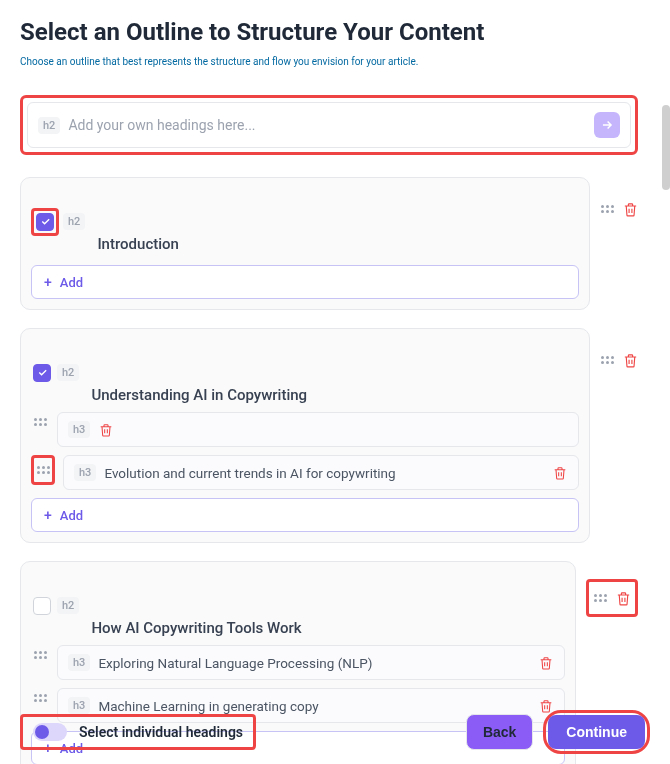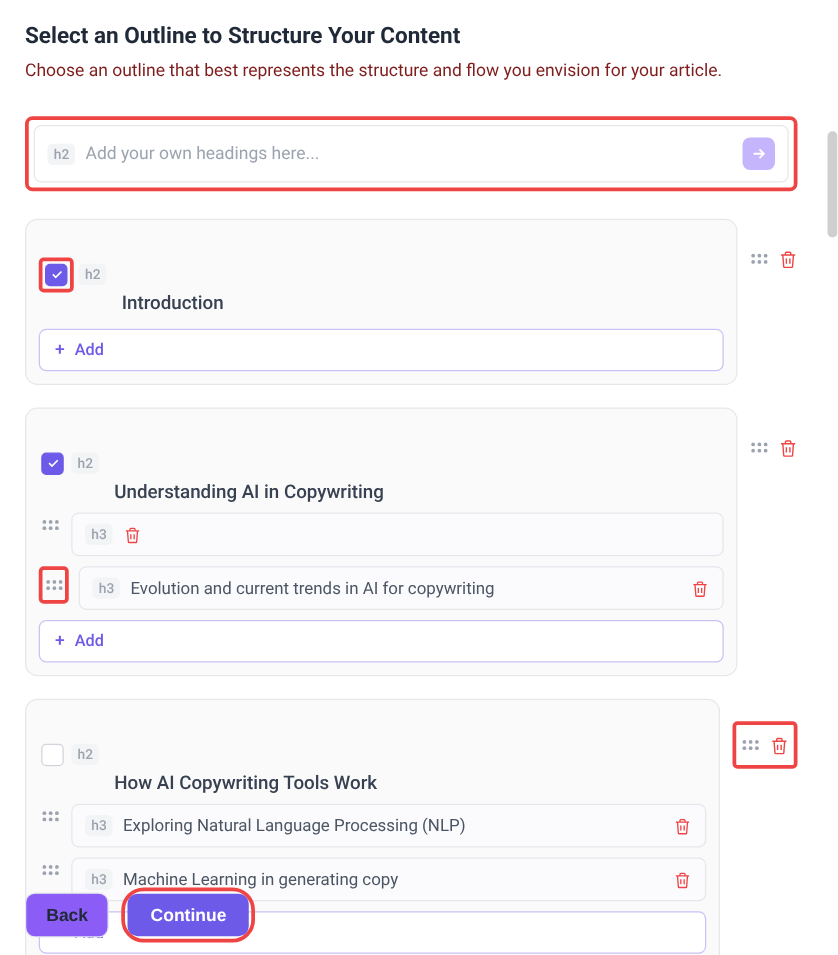--- a/index.html
+++ b/index.html
@@ -6,22 +6,22 @@
   body {
     font-family: -apple-system, BlinkMacSystemFont, "Segoe UI", Roboto, sans-serif;
     width: 670px;
     height: 764px;
     background: #fff;
     position: relative;
     color: #1f2937;
     overflow: hidden;
   }
   .container { padding: 18px 20px 0 20px; }
-  .title { font-size: 18px; font-weight: 700; color: #1f2937; margin-bottom: 10px; }
-  .subtitle { font-size: 14px; color: #7f1d1d; margin-bottom: 28px; }
+  .title { font-size: 24px; font-weight: 700; color: #1f2937; margin-bottom: 10px; }
+  .subtitle { font-size: 10px; color: #0369a1; margin-bottom: 28px; }
   .scroll-area { position: relative; padding-right: 12px; }
   .scrollbar-thumb {
     position: absolute; right: 0; top: 105px; width: 8px; height: 85px;
     background: #cfcfcf; border-radius: 4px;
   }
   .input-row {
     border: 3px solid #ef4444;
     border-radius: 6px;
     padding: 4px;
     margin-bottom: 22px;
@@ -337,19 +337,25 @@
         </div>
       </div>
 
     <div class="partial-card"></div>
   </div>
 
   <div class="scrollbar-thumb"></div>
 </div>
 
 <div class="footer">
+  <div class="toggle-group">
+    <div class="toggle">
+      <div class="knob"></div>
+    </div>
+    <div class="toggle-label">Select individual headings</div>
+  </div>
   <div class="footer-right">
     <button class="btn-back">Back</button>
     <div class="btn-continue-wrap">
       <button class="btn-continue">Continue</button>
     </div>
   </div>
 </div>
 
 </body></html>

